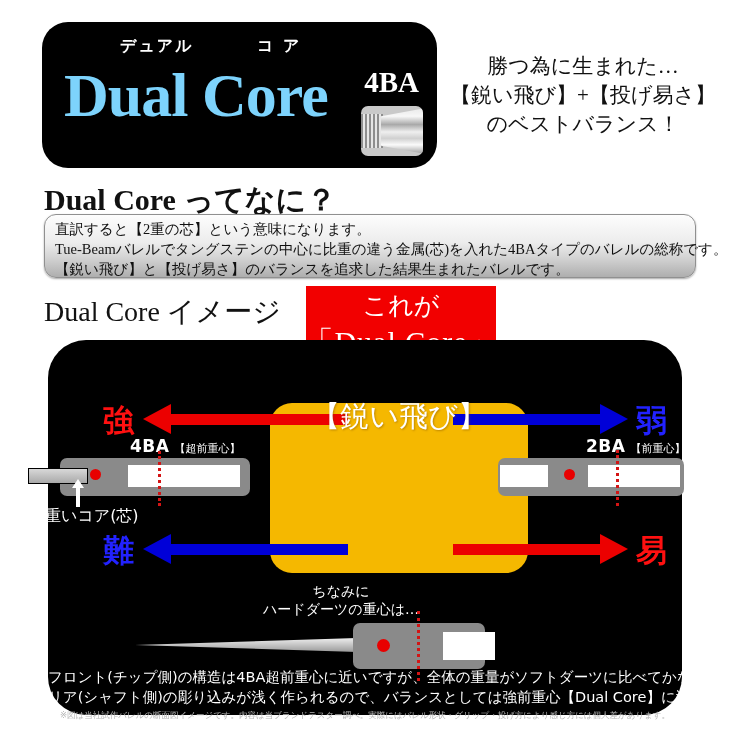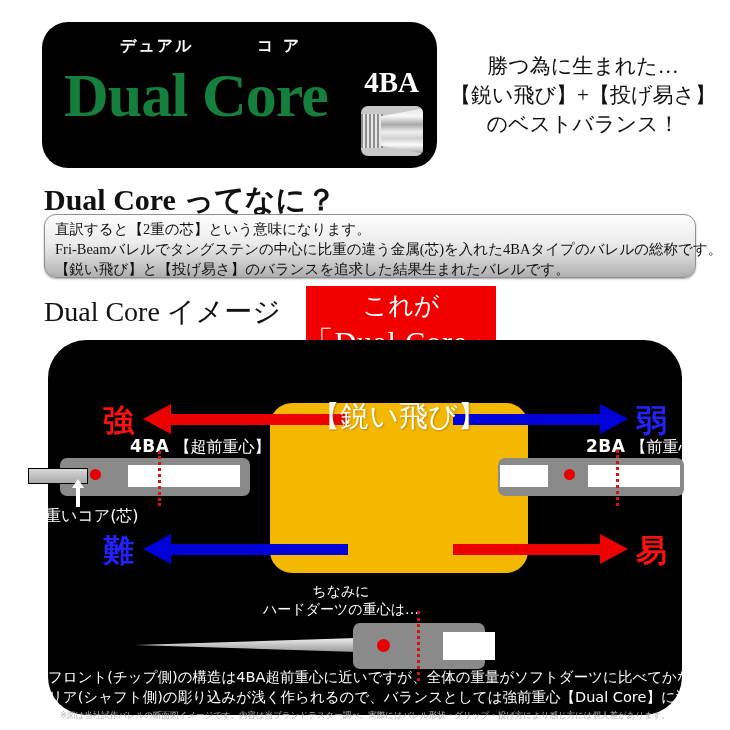--- a/index.html
+++ b/index.html
@@ -8,21 +8,21 @@
   .stage{position:relative;width:730px;height:730px;}
 
   
   .banner{position:absolute;left:42px;top:22px;width:395px;height:146px;
           background:#000;border-radius:26px;}
   .kana-row{position:absolute;left:0;top:14px;width:330px;height:30px;color:#fff;
             font-family:"DejaVu Sans","Liberation Sans",sans-serif;font-size:16px;
             font-weight:bold;letter-spacing:2px;}
   .kana-a{position:absolute;left:78px;top:0;}
   .kana-b{position:absolute;left:215px;top:0;}
-  .dual-core-big{position:absolute;left:22px;top:42px;color:#15803d;font-size:62px;
+  .dual-core-big{position:absolute;left:22px;top:42px;color:#7dd3fc;font-size:62px;
         font-weight:bold;font-family:"Liberation Serif","DejaVu Serif",serif;
         letter-spacing:-1px;line-height:1;
         text-shadow:2px 2px 0 #000,-1px -1px 0 #000;}
   .ba-tag{position:absolute;right:18px;top:44px;color:#fff;font-size:29px;
           font-weight:bold;letter-spacing:0px;}
   .tip-img{position:absolute;right:14px;top:84px;width:62px;height:50px;
            border-radius:7px;overflow:hidden;background:#c9c9c9;}
   .tip-img .thread{position:absolute;left:0;top:8px;width:22px;height:34px;
         background:repeating-linear-gradient(to right,#8e8e8e 0 2px,#e6e6e6 2px 4px);}
   .tip-img .cone{position:absolute;left:20px;top:2px;width:44px;height:46px;
@@ -89,21 +89,21 @@
   .endlabel.blue{color:#2222ff;}
   .yellow-cap{position:absolute;width:258px;text-align:center;color:#fff;
       font-size:29px;font-family:"DejaVu Serif","Liberation Serif",serif;
       text-shadow:1px 1px 2px rgba(120,70,0,.45);}
 
   
   .bgroup{position:absolute;}
   .blabel{position:absolute;color:#fff;white-space:nowrap;
           font-family:"DejaVu Sans","Liberation Sans",sans-serif;}
   .blabel .ba{font-size:17px;font-weight:bold;letter-spacing:0.5px;}
-  .blabel .jp{font-size:16px;}
+  .blabel .jp{font-size:11px;}
   .barrel{position:absolute;background:#8a8a8a;border-radius:7px;}
   .white-seg{position:absolute;background:#fff;}
   .core{position:absolute;background:linear-gradient(to bottom,#d8d8d8,#a9a9a9);
         border:1px solid #000;}
   .reddot{position:absolute;width:11px;height:11px;border-radius:50%;background:#e80000;}
   .dashline{position:absolute;width:0;border-left:3px dotted #d41414;}
   .uarrow{position:absolute;width:12px;height:28px;}
   .uarrow .shaft{position:absolute;left:4px;top:7px;width:4px;height:21px;background:#fff;}
   .uarrow .pt{position:absolute;left:0;top:0;width:12px;height:9px;background:#fff;
        clip-path:polygon(50% 0,100% 100%,0 100%);}
@@ -154,21 +154,21 @@
   <div class="banner-side">
     <div>勝つ為に生まれた…</div>
     <div>【鋭い飛び】+【投げ易さ】</div>
     <div>のベストバランス！</div>
   </div>
 
   <div class="head1">Dual Core ってなに？</div>
 
   <div class="graybox">
     <p class="pad">直訳すると【2重の芯】という意味になります。</p>
-    <p>Fri-Beamバレルでタングステンの中心に比重の違う金属(芯)を入れた4BAタイプのバレルの総称です。</p>
+    <p>Tue-Beamバレルでタングステンの中心に比重の違う金属(芯)を入れた4BAタイプのバレルの総称です。</p>
     <p>【鋭い飛び】と【投げ易さ】のバランスを追求した結果生まれたバレルです。</p>
   </div>
 
   <div class="head2">Dual Core イメージ</div>
 
   <div class="redarrow">
     <div class="body"></div>
     <div class="headtri"></div>
     <div class="t1">これが</div>
     <div class="t2">「Dual Core」</div>

